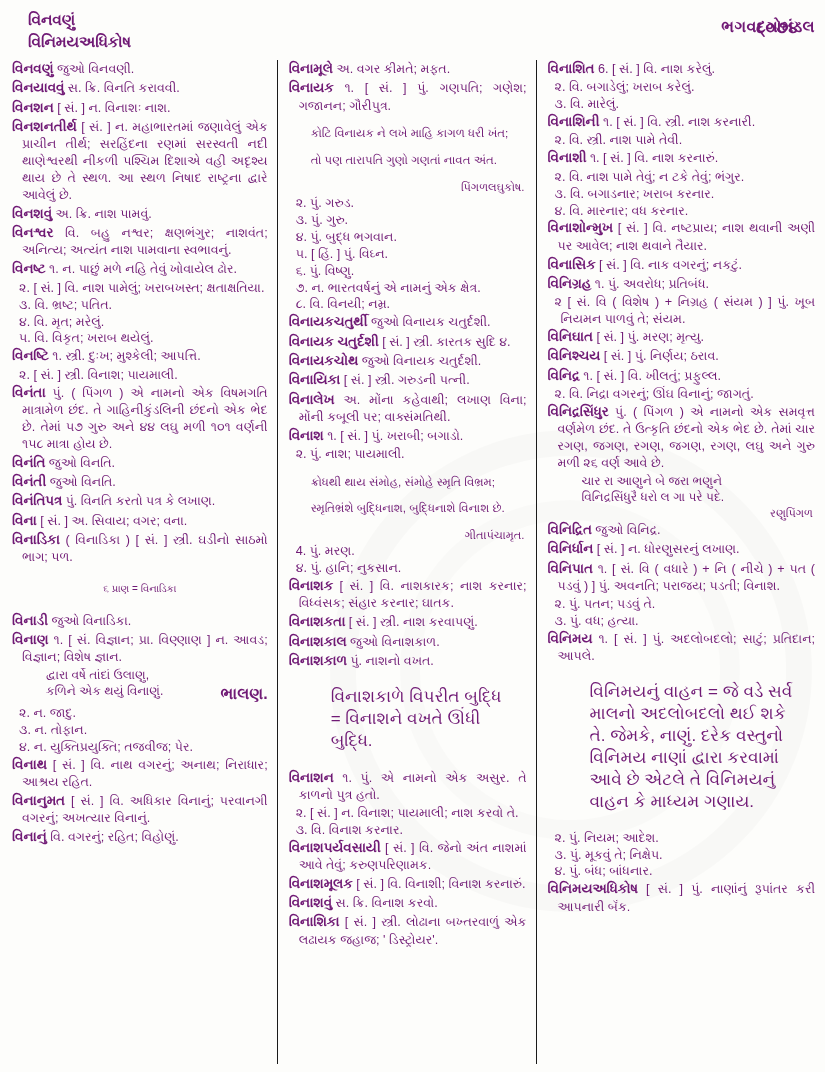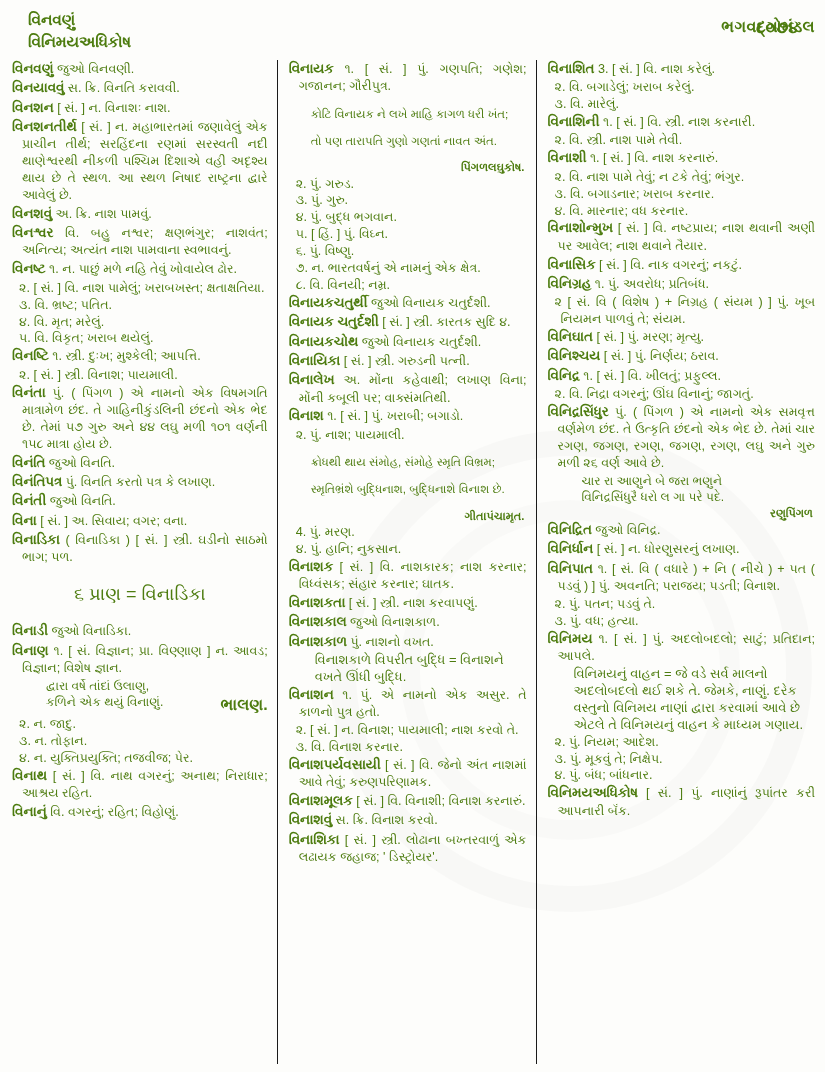--- a/index.html
+++ b/index.html
@@ -12,21 +12,21 @@
   }
   #page {
     position: relative;
     width: 825px;
     height: 1072px;
     margin: 0 auto;
     background: #fdfdfb;
     box-sizing: border-box;
     padding: 8px 10px 0 12px;
     overflow: hidden;
-    color: #4d7c0f;
+    color: #701a75;
   }
   
   #page::before {
     content: "";
     position: absolute;
     left: 330px;
     top: 430px;
     width: 430px;
     height: 430px;
     border-radius: 50%;
@@ -128,36 +128,35 @@
     letter-spacing: -0.15px;
   }
   .sense {
     padding-left: 13px;
     text-indent: -6px;
     margin: 0;
     text-align: justify;
   }
   .quote {
     padding-left: 26px;
-    font-size: 13px;
+    font-size: 17px;
     line-height: 1.3;
-    margin: 0;
+    margin: 16px;
     text-align: left;
   }
   .src {
     text-align: right;
     font-size: 11.4px;
     margin: 0;
     padding-right: 2px;
-    font-weight: bold;
   }
   .centerline {
     text-align: center;
     margin: 16px;
-    font-size: 18px;
+    font-size: 10px;
   }
   .indent-more {
     padding-left: 34px;
     margin: 0;
     text-align: left;
     font-size: 12.2px;
   }
   .quote-block {
     padding-left: 22px;
     font-size: 11.7px;
@@ -201,47 +200,49 @@
       <p class="sense">૪. વિ. મૃત; મરેલું.</p>
       <p class="sense">૫. વિ. વિકૃત; ખરાબ થયેલું.</p>
 
       <p class="entry head"><span class="hw">વિનષ્ટિ</span> <span>૧. સ્ત્રી. દુઃખ; મુશ્કેલી; આપત્તિ.</span></p>
       <p class="sense">૨. [ સં. ] સ્ત્રી. વિનાશ; પાયમાલી.</p>
 
       <p class="entry head"><span class="hw">વિનંતા</span> <span>પું.  ( પિંગળ )  એ  નામનો  એક વિષમગતિ માત્રામેળ છંદ. તે ગાહિનીકુંડલિની છંદનો એક ભેદ છે. તેમાં ૫૭ ગુરુ અને ૪૪ લઘુ મળી ૧૦૧ વર્ણની ૧૫૮ માત્રા હોય છે.</span></p>
 
       <p class="entry head"><span class="hw">વિનંતિ</span> <span>જુઓ વિનતિ.</span></p>
 
+      <p class="entry head"><span class="hw">વિનંતી</span> <span>જુઓ વિનતિ.</span></p>
+
       <p class="entry head"><span class="hw">વિનંતિપત્ર</span> <span>પું. વિનતિ કરતો પત્ર કે લખાણ.</span></p>
-
-      <p class="entry head"><span class="hw">વિનંતી</span> <span>જુઓ વિનતિ.</span></p>
 
       <p class="entry head"><span class="hw">વિના</span> <span>[ સં. ] અ. સિવાય; વગર; વના.</span></p>
 
       <p class="entry head"><span class="hw">વિનાડિકા</span> <span>( વિનાડિકા ) [ સં. ] સ્ત્રી. ઘડીનો સાઠમો ભાગ; પળ.</span></p>
       <p class="centerline">૬ પ્રાણ = વિનાડિકા</p>
 
       <p class="entry head"><span class="hw">વિનાડી</span> <span>જુઓ વિનાડિકા.</span></p>
 
       <p class="entry head"><span class="hw">વિનાણ</span> <span>૧.  [ સં. વિજ્ઞાન; પ્રા. વિણ્ણાણ ] ન. આવડ; વિજ્ઞાન; વિશેષ જ્ઞાન.</span></p>
       <p class="indent-more">દ્વારા વર્ષે તાંદાં ઉલાણુ,</p>
       <p class="indent-more clearfix"><span style="float:right;font-weight:bold;font-size:16px;">ભાલણ.</span><span>કળિને એક થયું વિનાણું.</span></p>
       <p class="sense">૨. ન. જાદુ.</p>
       <p class="sense">૩. ન. તોફાન.</p>
       <p class="sense">૪. ન. યુક્તિપ્રયુક્તિ; તજવીજ; પેર.</p>
 
       <p class="entry head"><span class="hw">વિનાથ</span> <span>[ સં. ] વિ.  નાથ વગરનું;  અનાથ; નિરાધાર; આશ્રય રહિત.</span></p>
 
+      <p class="entry head"><span class="hw">વિનાનુમત</span> <span>[ સં. ]  વિ. અધિકાર વિનાનું; પરવાનગી વગરનું; અખત્યાર વિનાનું.</span></p>
 
       <p class="entry head"><span class="hw">વિનાનું</span> <span>વિ. વગરનું; રહિત; વિહોણું.</span></p>
 
     </div>
 
     <div class="col col-2">
 
+      <p class="entry head"><span class="hw">વિનામૂલે</span> <span>અ. વગર કીમતે; મફત.</span></p>
 
       <p class="entry head"><span class="hw">વિનાયક</span> <span>૧.  [ સં. ]  પું. ગણપતિ; ગણેશ; ગજાનન; ગૌરીપુત્ર.</span></p>
       <p class="quote-block">કોટિ વિનાયક ને લખે માહિ કાગળ ધરી ખંત;</p>
       <p class="quote-block">તો  પણ  તારાપતિ  ગુણો  ગણતાં  નાવત  અંત.</p>
       <p class="src">પિંગળલઘુકોષ.</p>
       <p class="sense">૨. પું. ગરુડ.</p>
       <p class="sense">૩. પું. ગુરુ.</p>
       <p class="sense">૪. પું. બુદ્ધ ભગવાન.</p>
       <p class="sense">૫. [ હિં. ] પું. વિઘ્ન.</p>
       <p class="sense">૬. પું. વિષ્ણુ.</p>
@@ -284,21 +285,21 @@
       <p class="entry head"><span class="hw">વિનાશમૂલક</span> <span>[ સં. ] વિ.  વિનાશી;  વિનાશ કરનારું.</span></p>
 
       <p class="entry head"><span class="hw">વિનાશવું</span> <span>સ. ક્રિ. વિનાશ કરવો.</span></p>
 
       <p class="entry head"><span class="hw">વિનાશિકા</span> <span>[ સં. ] સ્ત્રી. લોઢાના બખ્તરવાળું એક લઢાયક જહાજ; ' ડિસ્ટ્રોયર'.</span></p>
 
     </div>
 
     <div class="col col-3">
 
-      <p class="entry head"><span class="hw">વિનાશિત</span> <span>3. [ સં. ] વિ. નાશ કરેલું.</span></p>
+      <p class="entry head"><span class="hw">વિનાશિત</span> <span>6. [ સં. ] વિ. નાશ કરેલું.</span></p>
       <p class="sense">૨. વિ. બગાડેલું; ખરાબ કરેલું.</p>
       <p class="sense">૩. વિ. મારેલું.</p>
 
       <p class="entry head"><span class="hw">વિનાશિની</span> <span>૧. [ સં. ] વિ. સ્ત્રી. નાશ કરનારી.</span></p>
       <p class="sense">૨. વિ. સ્ત્રી. નાશ પામે તેવી.</p>
 
       <p class="entry head"><span class="hw">વિનાશી</span> <span>૧. [ સં. ] વિ. નાશ  કરનારું.</span></p>
       <p class="sense">૨. વિ. નાશ પામે તેવું; ન ટકે તેવું; ભંગુર.</p>
       <p class="sense">૩. વિ. બગાડનાર; ખરાબ કરનાર.</p>
       <p class="sense">૪. વિ. મારનાર; વધ કરનાર.</p>

